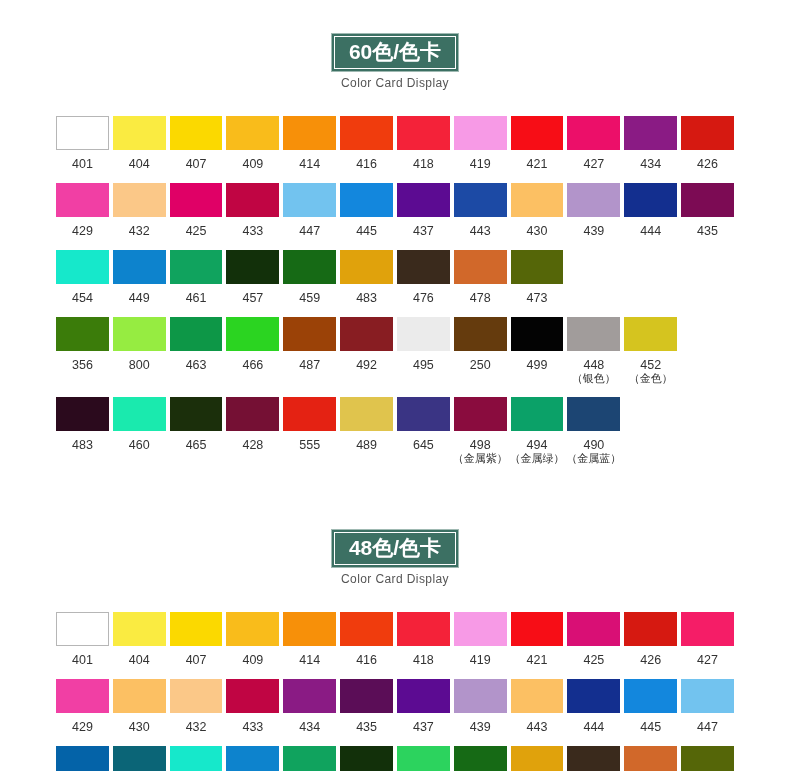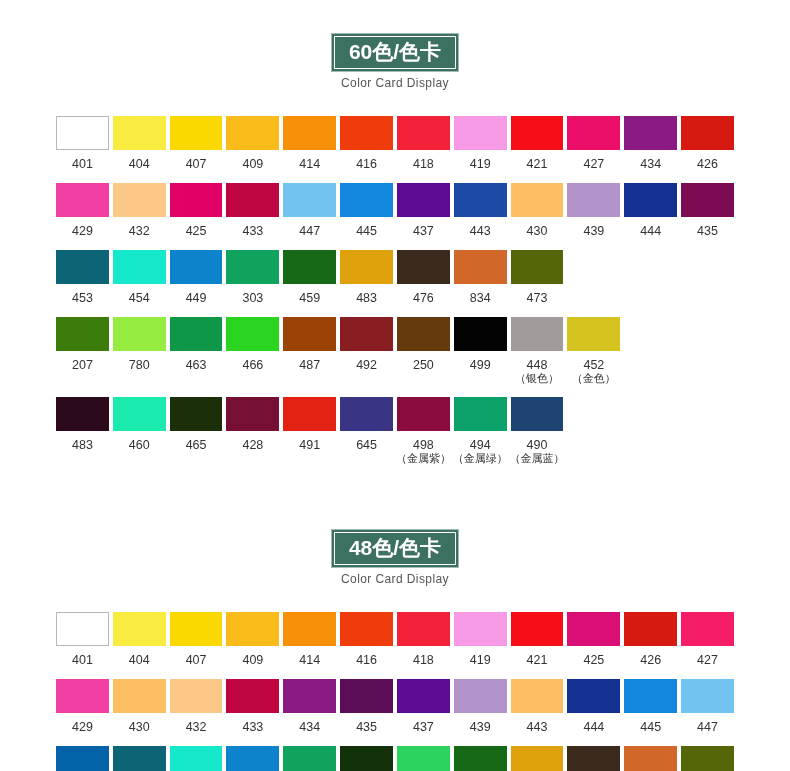--- a/index.html
+++ b/index.html
@@ -272,41 +272,41 @@
               <div class="cell-pad">
                 <div class="swatch" style="background: rgb(124, 11, 84);"></div>
               </div>
               <div class="label">435</div>
             </div>
           </div>
           <div class="row-gap-tall"></div>
           <div class="row">
             <div class="cell">
               <div class="cell-pad">
-                <div class="swatch" style="background: rgb(11, 101, 119);"></div>
-              </div>
-              <div class="label">453</div>
-            </div>
-            <div class="cell">
-              <div class="cell-pad">
                 <div class="swatch" style="background: rgb(22, 232, 203);"></div>
               </div>
               <div class="label">454</div>
             </div>
             <div class="cell">
               <div class="cell-pad">
                 <div class="swatch" style="background: rgb(13, 131, 205);"></div>
               </div>
               <div class="label">449</div>
             </div>
             <div class="cell">
               <div class="cell-pad">
                 <div class="swatch" style="background: rgb(16, 163, 94);"></div>
               </div>
-              <div class="label">303</div>
+              <div class="label">461</div>
+            </div>
+            <div class="cell">
+              <div class="cell-pad">
+                <div class="swatch" style="background: rgb(18, 48, 10);"></div>
+              </div>
+              <div class="label">457</div>
             </div>
             <div class="cell">
               <div class="cell-pad">
                 <div class="swatch" style="background: rgb(22, 106, 21);"></div>
               </div>
               <div class="label">459</div>
             </div>
             <div class="cell">
               <div class="cell-pad">
                 <div class="swatch" style="background: rgb(224, 162, 12);"></div>
@@ -316,42 +316,42 @@
             <div class="cell">
               <div class="cell-pad">
                 <div class="swatch" style="background: rgb(58, 42, 28);"></div>
               </div>
               <div class="label">476</div>
             </div>
             <div class="cell">
               <div class="cell-pad">
                 <div class="swatch" style="background: rgb(209, 104, 42);"></div>
               </div>
-              <div class="label">834</div>
+              <div class="label">478</div>
             </div>
             <div class="cell">
               <div class="cell-pad">
                 <div class="swatch" style="background: rgb(85, 102, 8);"></div>
               </div>
               <div class="label">473</div>
             </div>
           </div>
           <div class="row-gap-tall"></div>
           <div class="row">
             <div class="cell">
               <div class="cell-pad">
                 <div class="swatch" style="background: rgb(59, 124, 10);"></div>
               </div>
-              <div class="label">207</div>
+              <div class="label">356</div>
             </div>
             <div class="cell">
               <div class="cell-pad">
                 <div class="swatch" style="background: rgb(150, 236, 65);"></div>
               </div>
-              <div class="label">780</div>
+              <div class="label">800</div>
             </div>
             <div class="cell">
               <div class="cell-pad">
                 <div class="swatch" style="background: rgb(13, 151, 71);"></div>
               </div>
               <div class="label">463</div>
             </div>
             <div class="cell">
               <div class="cell-pad">
                 <div class="swatch" style="background: rgb(43, 212, 33);"></div>
@@ -362,20 +362,26 @@
               <div class="cell-pad">
                 <div class="swatch" style="background: rgb(155, 66, 7);"></div>
               </div>
               <div class="label">487</div>
             </div>
             <div class="cell">
               <div class="cell-pad">
                 <div class="swatch" style="background: rgb(136, 29, 34);"></div>
               </div>
               <div class="label">492</div>
+            </div>
+            <div class="cell">
+              <div class="cell-pad">
+                <div class="swatch" style="background: rgb(235, 235, 235);"></div>
+              </div>
+              <div class="label">495</div>
             </div>
             <div class="cell">
               <div class="cell-pad">
                 <div class="swatch" style="background: rgb(101, 59, 13);"></div>
               </div>
               <div class="label">250</div>
             </div>
             <div class="cell">
               <div class="cell-pad">
                 <div class="swatch" style="background: rgb(3, 3, 3);"></div>
@@ -420,21 +426,27 @@
             <div class="cell">
               <div class="cell-pad">
                 <div class="swatch" style="background: rgb(117, 16, 52);"></div>
               </div>
               <div class="label">428</div>
             </div>
             <div class="cell">
               <div class="cell-pad">
                 <div class="swatch" style="background: rgb(228, 34, 19);"></div>
               </div>
-              <div class="label">491</div>
+              <div class="label">555</div>
+            </div>
+            <div class="cell">
+              <div class="cell-pad">
+                <div class="swatch" style="background: rgb(224, 196, 77);"></div>
+              </div>
+              <div class="label">489</div>
             </div>
             <div class="cell">
               <div class="cell-pad">
                 <div class="swatch" style="background: rgb(58, 52, 132);"></div>
               </div>
               <div class="label">645</div>
             </div>
             <div class="cell">
               <div class="cell-pad">
                 <div class="swatch" style="background: rgb(138, 12, 62);"></div>

